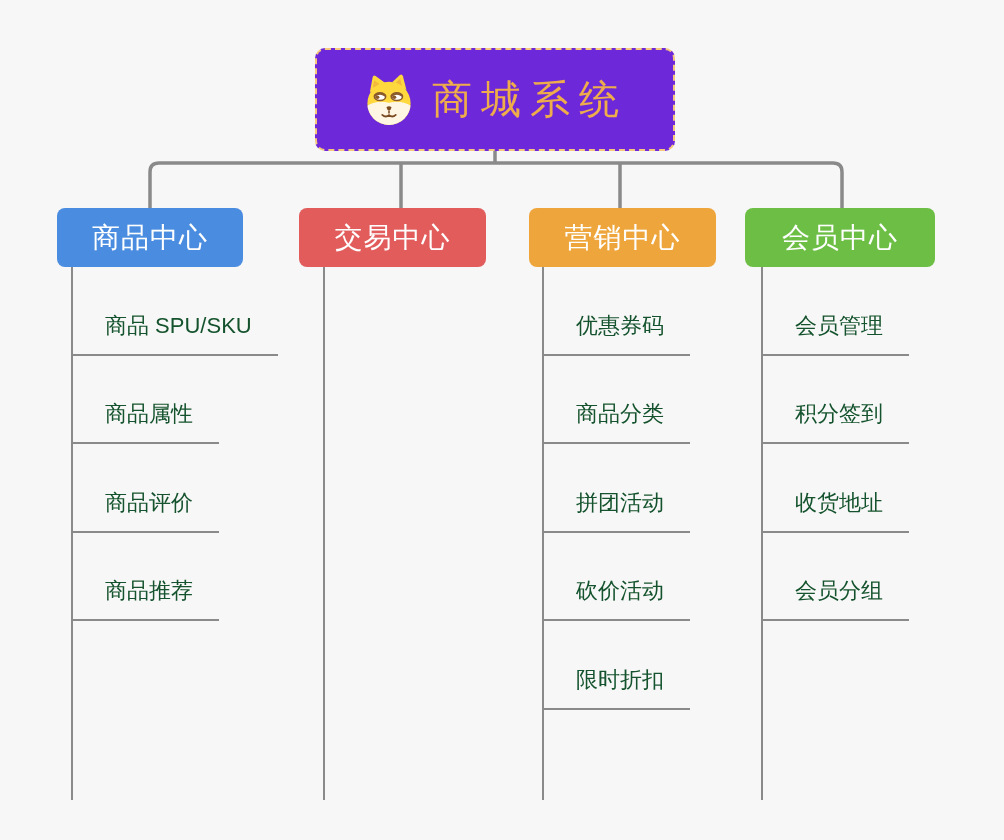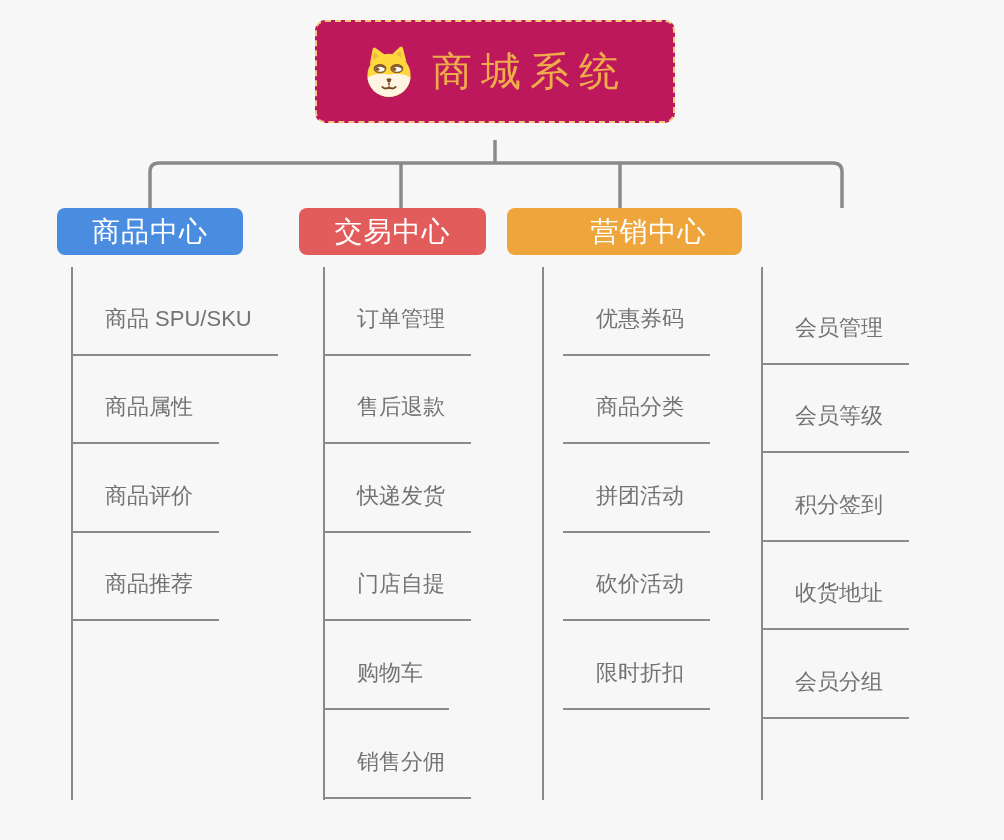--- a/index.html
+++ b/index.html
@@ -15,82 +15,82 @@
     overflow:hidden;
   }
   
   .connector-svg{
     position:absolute;left:0;top:0;width:1004px;height:840px;
     pointer-events:none;
   }
   
   .root-node{
     position:absolute;
-    left:315px;top:20px;
+    left:315px;top:48px;
     width:360px;height:103px;
-    background:#be185d;
+    background:#6d28d9;
     border:2px dashed #f6c87e;
     border-radius:10px;
     box-sizing:border-box;
     display:flex;align-items:center;justify-content:center;
     gap:16px;
   }
   .root-title{
     color:#efac4a;
     font-size:40px;
     letter-spacing:9px;
     font-weight:400;
     white-space:nowrap;
   }
   .shiba{width:54px;height:56px;flex:0 0 auto;}
   
   .branch-header{
     position:absolute;
-    top:208px;height:47px;
+    top:208px;height:59px;
     border-radius:8px;
     display:flex;align-items:center;justify-content:center;
     color:#ffffff;
     font-size:28px;
     letter-spacing:1px;
     white-space:nowrap;
   }
   .bh-0{left:57px;width:186px;}
   .bh-1{left:299px;width:187px;}
-  .bh-2{left:507px;width:187px;padding-left:48px;}
+  .bh-2{left:529px;width:187px;}
   .bh-3{left:745px;width:190px;}
   
   .trunk{
     position:absolute;
     top:267px;height:533px;width:2px;
     background:#8a8a8a;
   }
   .tr-0{left:71px;}
   .tr-1{left:323px;}
   .tr-2{left:542px;}
   .tr-3{left:761px;}
   
   .leaf-col{
     position:absolute;
     top:267px;
   }
   .lc-0{left:72px;}
   .lc-1{left:324px;}
-  .lc-2{left:543px;margin-left:20px;}
-  .lc-3{left:762px;margin-top:9px;}
+  .lc-2{left:543px;}
+  .lc-3{left:762px;}
   .leaf{
     height:88.6px;
     display:flex;
     align-items:flex-end;
   }
   .leaf-label{
     display:inline-block;
-    padding:0 26px 20px 33px;
+    padding:0 26px 13px 33px;
     border-bottom:2px solid #8a8a8a;
     font-size:22px;
-    color:#737373;
+    color:#14532d;
     white-space:nowrap;
   }
 </style>
 </head>
 <body>
 
 <div class="canvas">
 
   <svg class="connector-svg" viewBox="0 0 1004 840" xmlns="http://www.w3.org/2000/svg">
     <g stroke="#8a8a8a" stroke-width="3.5" fill="none">
@@ -133,20 +133,23 @@
 
   <div class="branch-header bh-0" style="background: rgb(74, 140, 223);">
     <span>商品中心</span>
   </div>
   <div class="branch-header bh-1" style="background: rgb(226, 92, 92);">
     <span>交易中心</span>
   </div>
   <div class="branch-header bh-2" style="background: rgb(238, 166, 60);">
     <span>营销中心</span>
   </div>
+  <div class="branch-header bh-3" style="background: rgb(108, 190, 69);">
+    <span>会员中心</span>
+  </div>
 
   <div class="trunk tr-0"></div>
   <div class="trunk tr-1"></div>
   <div class="trunk tr-2"></div>
   <div class="trunk tr-3"></div>
 
   <div class="leaf-col lc-0">
     <div class="leaf">
         <span class="leaf-label">商品 SPU/SKU</span>
       </div>
@@ -154,40 +157,20 @@
         <span class="leaf-label">商品属性</span>
       </div>
     <div class="leaf">
         <span class="leaf-label">商品评价</span>
       </div>
     <div class="leaf">
         <span class="leaf-label">商品推荐</span>
       </div>
   </div>
 
-  <div class="leaf-col lc-1">
-    <div class="leaf">
-        <span class="leaf-label">订单管理</span>
-      </div>
-    <div class="leaf">
-        <span class="leaf-label">售后退款</span>
-      </div>
-    <div class="leaf">
-        <span class="leaf-label">快递发货</span>
-      </div>
-    <div class="leaf">
-        <span class="leaf-label">门店自提</span>
-      </div>
-    <div class="leaf">
-        <span class="leaf-label">购物车</span>
-      </div>
-    <div class="leaf">
-        <span class="leaf-label">销售分佣</span>
-      </div>
-  </div>
 
   <div class="leaf-col lc-2">
     <div class="leaf">
         <span class="leaf-label">优惠券码</span>
       </div>
     <div class="leaf">
         <span class="leaf-label">商品分类</span>
       </div>
     <div class="leaf">
         <span class="leaf-label">拼团活动</span>
@@ -198,23 +181,20 @@
     <div class="leaf">
         <span class="leaf-label">限时折扣</span>
       </div>
   </div>
 
   <div class="leaf-col lc-3">
     <div class="leaf">
         <span class="leaf-label">会员管理</span>
       </div>
     <div class="leaf">
-        <span class="leaf-label">会员等级</span>
-      </div>
-    <div class="leaf">
         <span class="leaf-label">积分签到</span>
       </div>
     <div class="leaf">
         <span class="leaf-label">收货地址</span>
       </div>
     <div class="leaf">
         <span class="leaf-label">会员分组</span>
       </div>
   </div>
 

